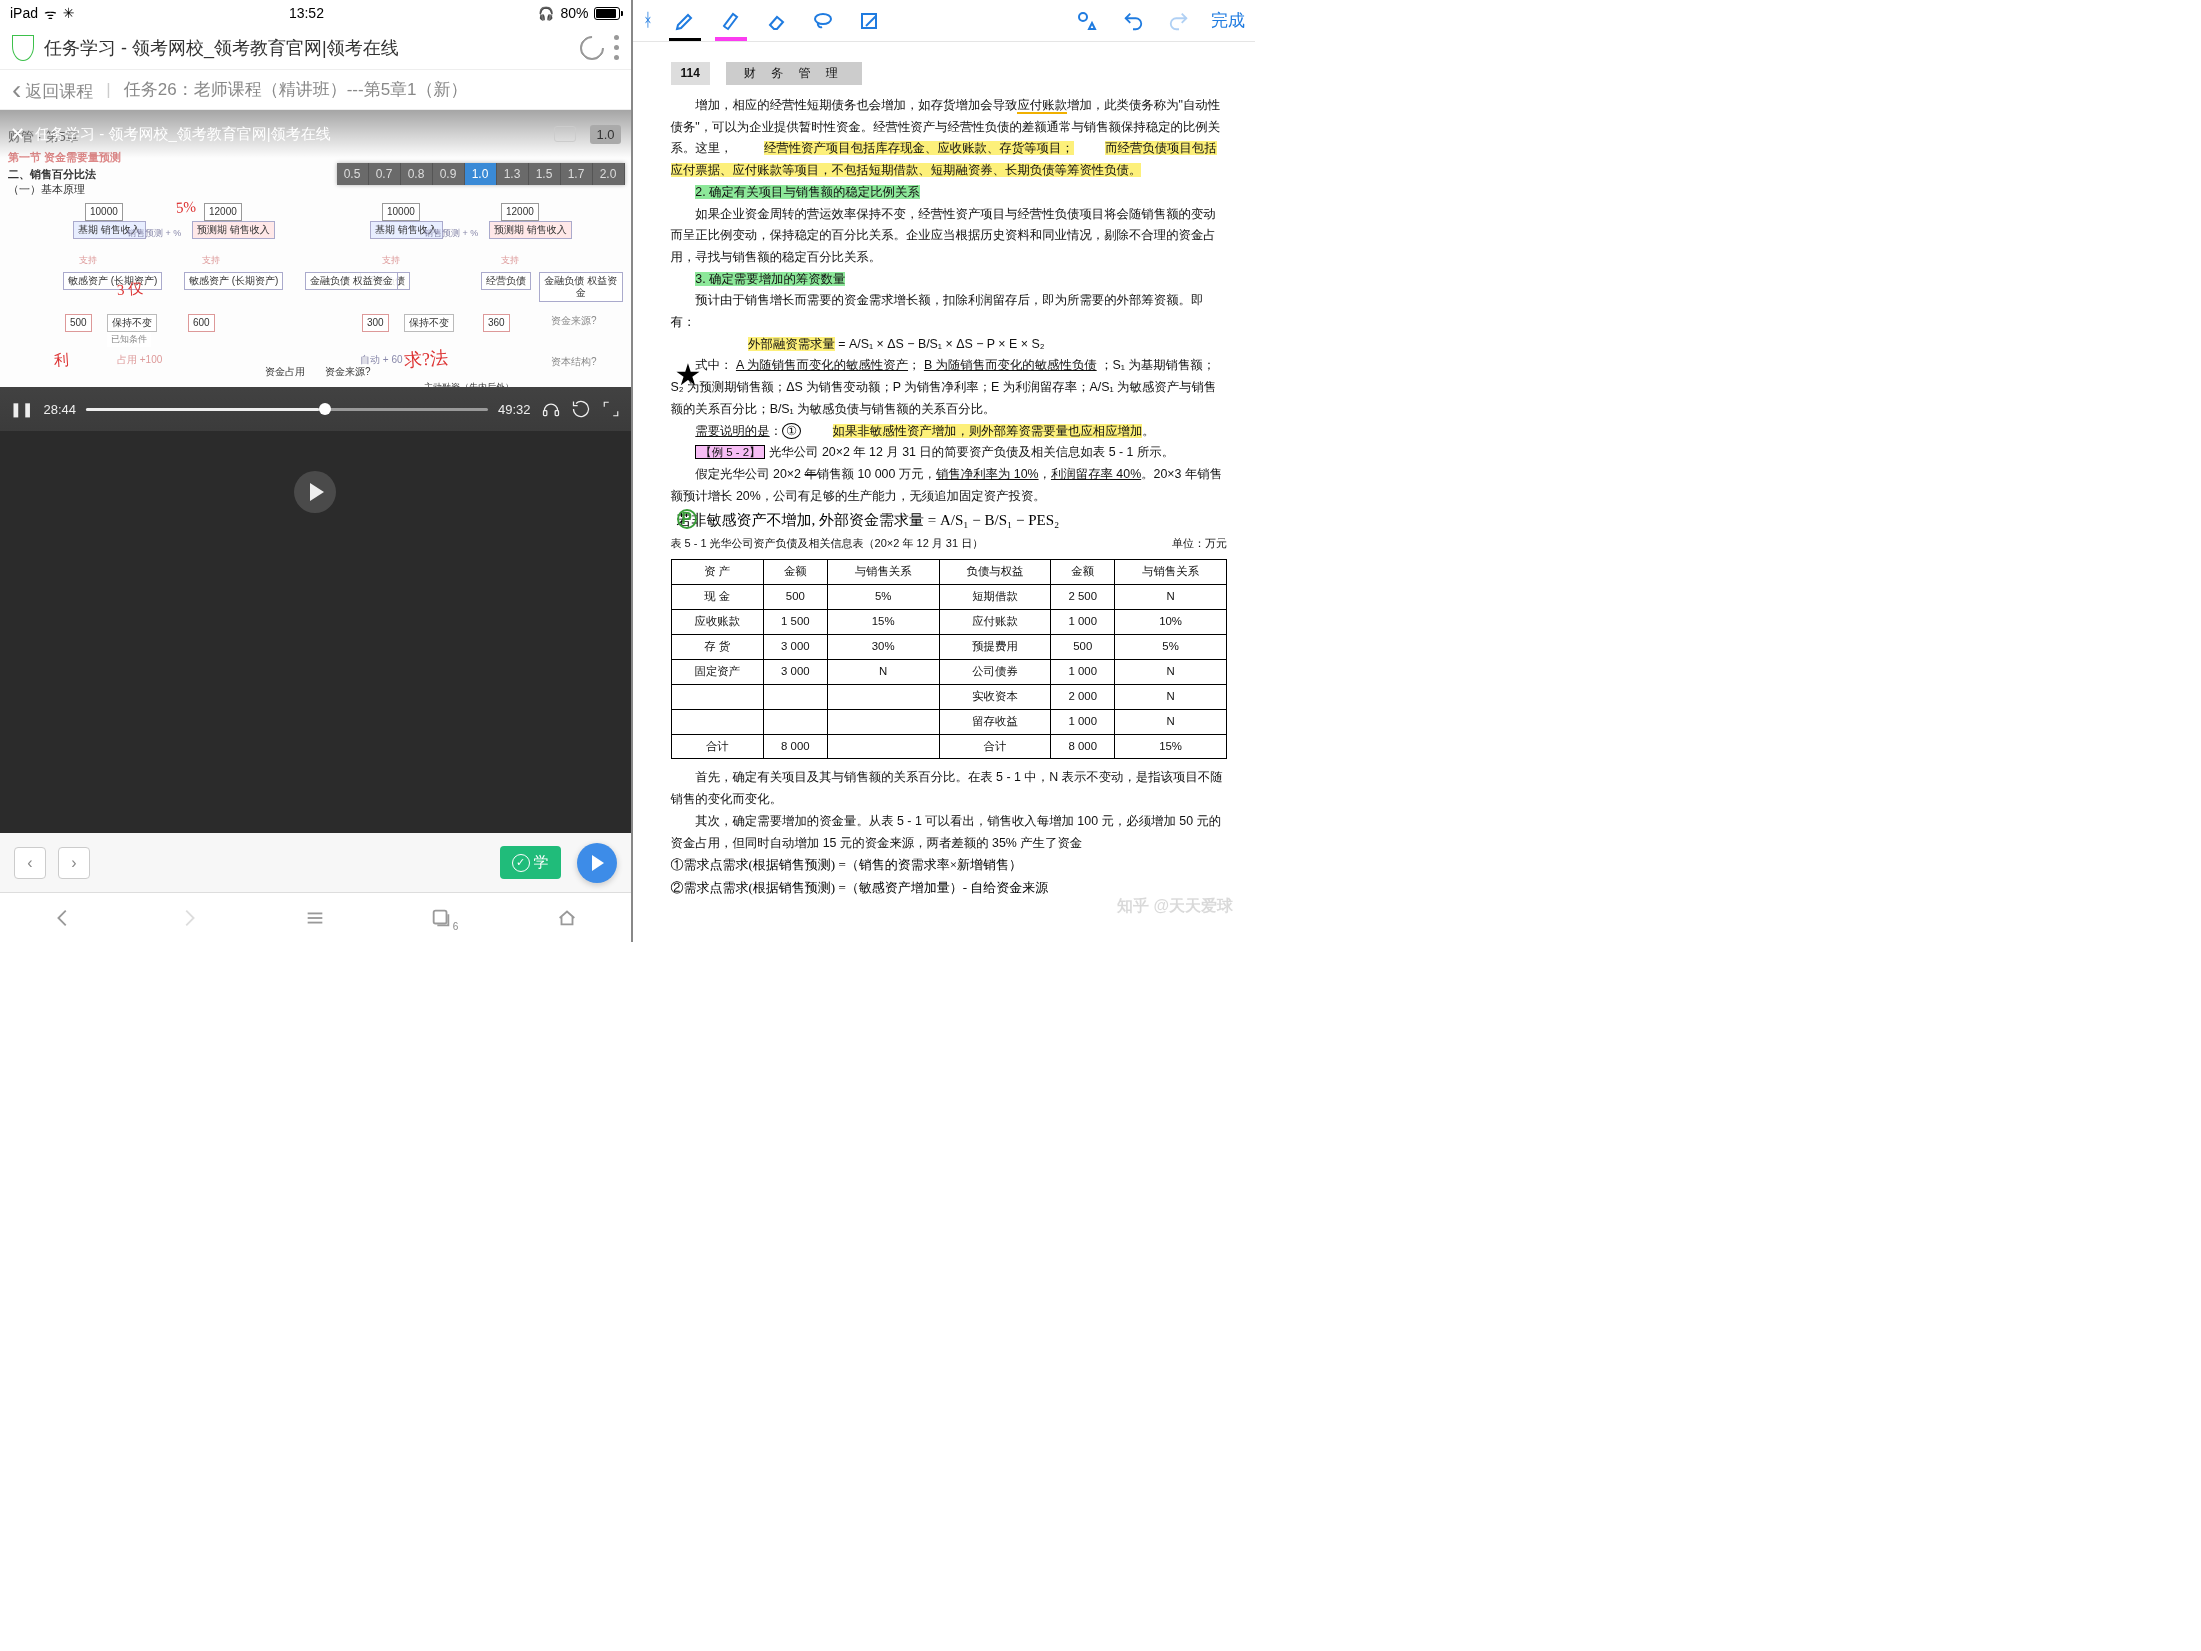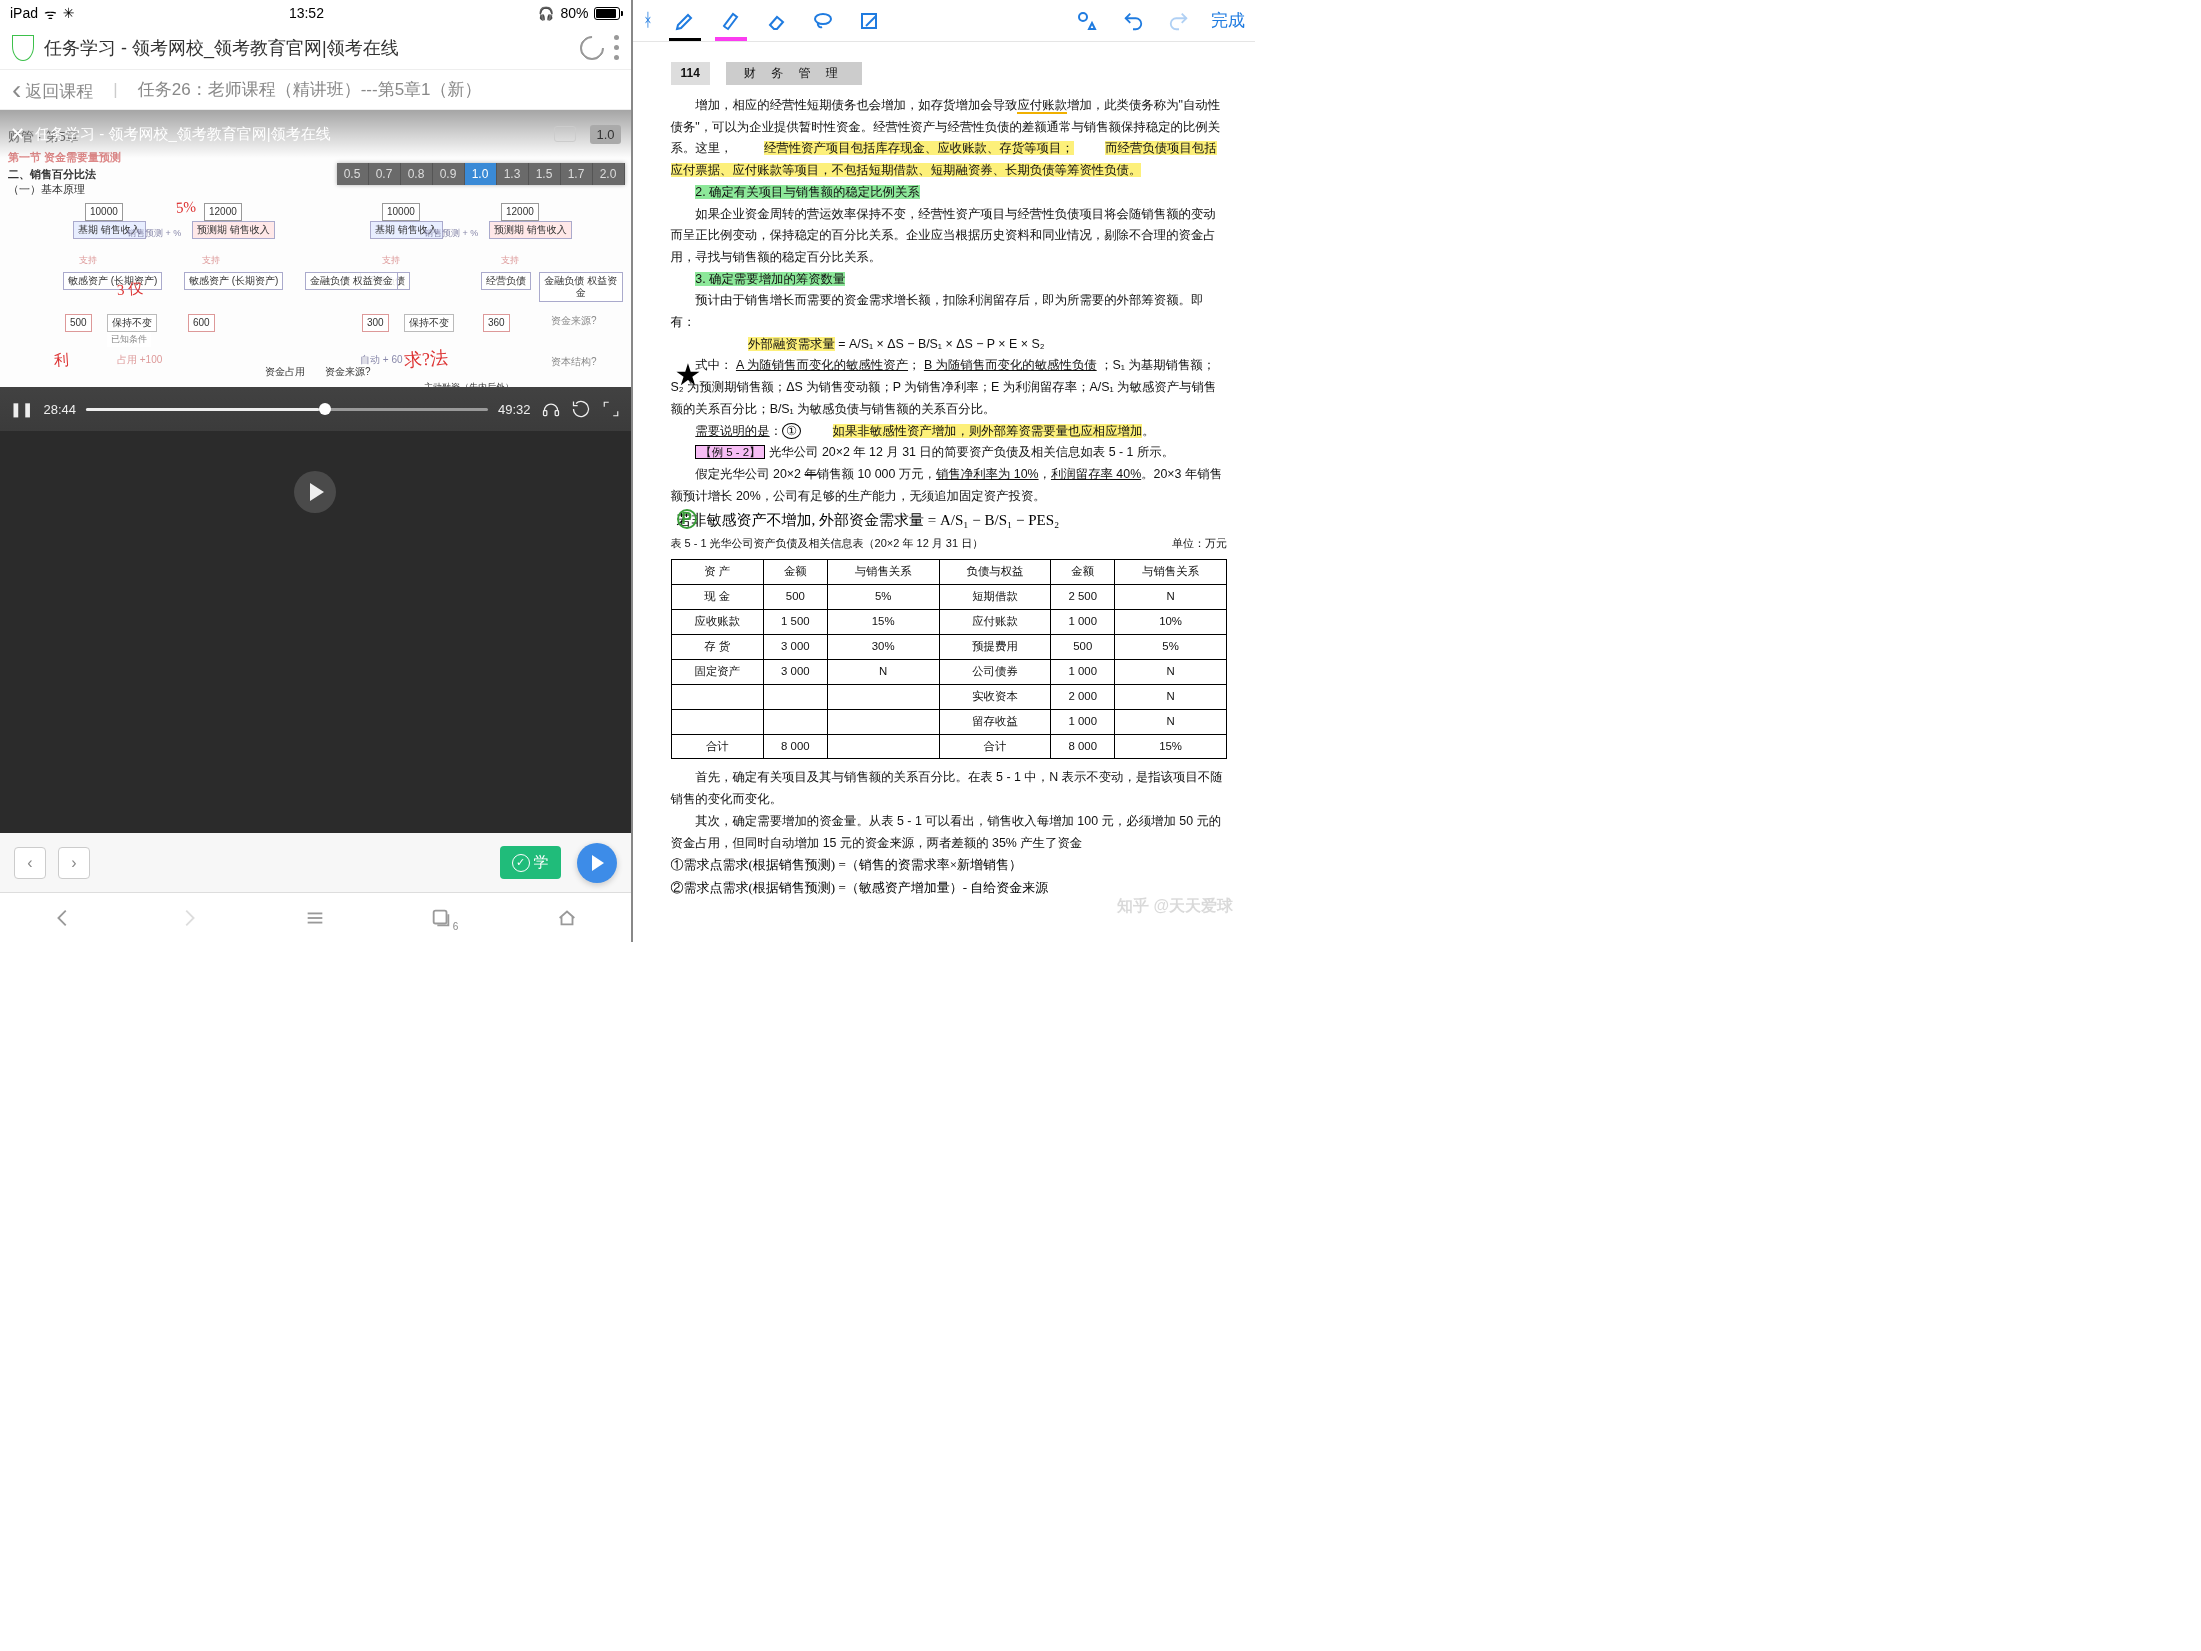--- a/index.html
+++ b/index.html
@@ -21,21 +21,21 @@
 
 
 .title-bar { height: 44px; display: flex; align-items: center; padding: 0 12px; gap: 10px; border-bottom: 1px solid #eee; }
 .shield-icon { width: 22px; height: 26px; border: 1.5px solid #3dc04b; border-radius: 0 0 12px 12px / 0 0 16px 16px; }
 .title-text { font-size: 18px; color: #333; flex: 1; }
 .refresh-icon { width: 24px; height: 24px; border: 2px solid #999; border-radius: 50%; border-top-color: transparent; transform: rotate(45deg); position: relative; }
 .more-icon { display: flex; flex-direction: column; gap: 5px; }
 .more-icon span { width: 5px; height: 5px; background: #999; border-radius: 50%; }
 
 
-.breadcrumb-bar { height: 40px; display: flex; align-items: center; padding: 0 12px; gap: 20px; font-size: 17px; color: #888; border-bottom: 1px solid #eee; }
+.breadcrumb-bar { height: 40px; display: flex; align-items: center; padding: 0 12px; gap: 13px; font-size: 17px; color: #888; border-bottom: 1px solid #eee; }
 .bc-back { color: #8a8a8a; }
 .bc-back::before { content: "‹"; font-size: 28px; margin-right: 4px; vertical-align: -2px; }
 .bc-divider { color: #ccc; }
 
 
 .video-wrap { position: relative; background: #3b3b3b; }
 .video-header { position: absolute; top: 0; left: 0; right: 0; height: 48px; background: linear-gradient(to bottom, rgba(0,0,0,0.35), transparent); display: flex; align-items: center; padding: 0 10px; color: #fff; font-size: 15px; z-index: 5; }
 .close-x::before { content: "✕"; color: #fff; font-size: 18px; margin-right: 10px; }
 .cast-icon { margin-left: auto; width: 22px; height: 16px; border: 1.5px solid #ccc; border-radius: 3px; position: relative; }
 .speed-header-badge { margin-left: 14px; background: #aaa; color: #333; font-size: 13px; padding: 2px 6px; border-radius: 3px; }

